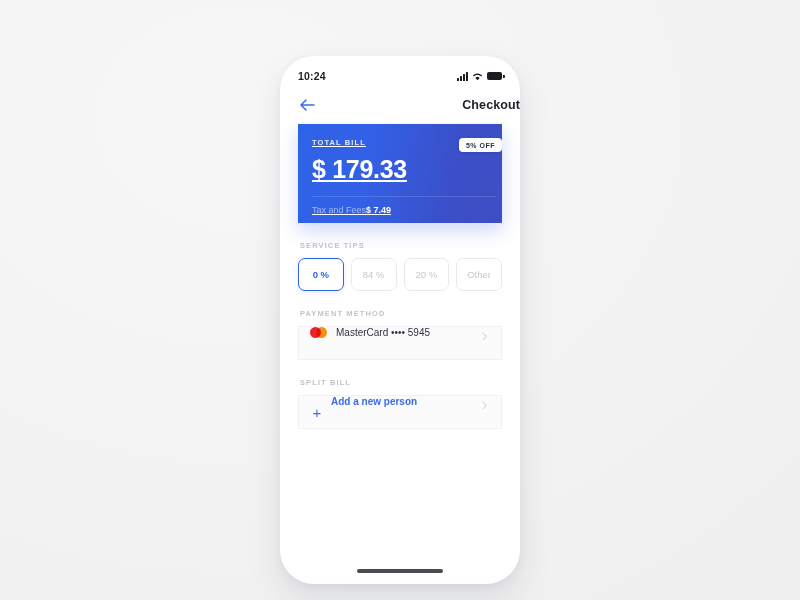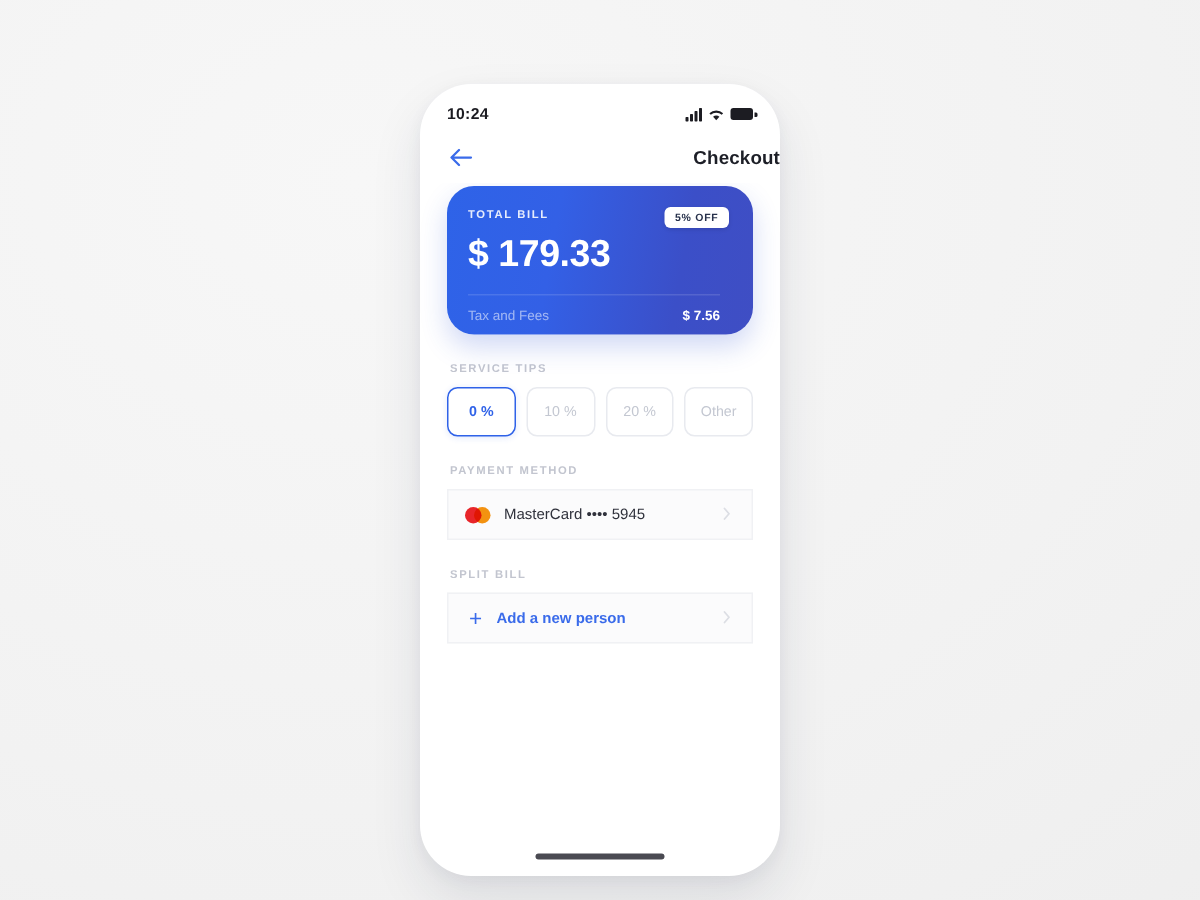--- a/index.html
+++ b/index.html
@@ -69,46 +69,47 @@
     font-size:12.5px; font-weight:bold; color:#1d1f27; letter-spacing:.1px;
     pointer-events:none;
   }
 
   
   .content { flex:1 1 auto; padding:0 18px; overflow:hidden; }
 
   
   .bill-card {
     margin-top:2px;
-    border-radius:18px;
+    border-radius:0;
     background:linear-gradient(100deg,#2e63e8 0%, #3360e6 35%, #3b4fc8 75%, #3f4ec4 100%);
     color:#fff;
-    padding:14px 22px 0 14px;
+    padding:14px 6px 0 14px;
     box-shadow:0 8px 18px rgba(46,83,210,.22);
     position:relative;
     overflow:hidden;
+    text-decoration:underline;
   }
   .bill-top { display:flex; justify-content:space-between; align-items:flex-start; }
   .bill-label {
     font-size:7.5px; font-weight:bold; letter-spacing:1.1px;
     color:rgba(255,255,255,.88); text-transform:uppercase;
   }
   .badge {
     background:#fff; color:#26304a;
     font-size:7px; font-weight:bold; letter-spacing:.5px;
     padding:3.5px 7px; border-radius:4px;
     margin-right:-6px;
     box-shadow:0 1px 3px rgba(0,0,0,.12);
   }
   .bill-amount {
     font-size:25px; font-weight:bold; letter-spacing:-.3px;
     margin-top:5px; margin-bottom:14px; line-height:1;
   }
   .bill-row {
-    display:flex; justify-content:space-between; align-items:center;
+    display:flex; justify-content:flex-start; align-items:center;
     padding:8px 0;
     border-top:1px solid rgba(255,255,255,.13);
     font-size:9px;
   }
   .bill-row .rk { color:rgba(255,255,255,.55); }
   .bill-row .rv { color:#fff; font-weight:bold; }
 
   
   .sec-label {
     font-size:7.5px; font-weight:bold; letter-spacing:1.1px;
@@ -131,21 +132,21 @@
     border-color:#2f62e8; color:#2f62e8; font-weight:bold;
     box-shadow:0 1px 4px rgba(47,98,232,.14);
   }
 
   
   .row-card {
     height:34px;
     background:#fbfbfc;
     border:1px solid #f0f1f4;
     border-radius:0;
-    display:flex; align-items:center;
+    display:flex; 
     padding:0 11px;
     cursor:pointer;
   }
   .mc { width:17px; height:11px; position:relative; flex:0 0 17px; margin-right:9px; }
   .mc span { position:absolute; top:0; width:11px; height:11px; border-radius:50%; }
   .mc .l { left:0; background:#e8252a; }
   .mc .r { right:0; background:#f79410; mix-blend-mode:multiply; }
   .row-text { font-size:10px; color:#30323c; flex:1 1 auto; }
   .plus-icon {
     flex:0 0 14px; margin-right:7px; display:flex;
@@ -207,28 +208,28 @@
 
       <div class="bill-card">
         <div class="bill-top">
           <div class="bill-label">TOTAL BILL</div>
           <div class="badge">5% OFF</div>
         </div>
         <div class="bill-amount">$ 179.33</div>
 
         <div class="bill-row">
           <span class="rk">Tax and Fees</span>
-          <span class="rv">$ 7.56</span>
+          <span class="rv">$ 7.49</span>
         </div>
       </div>
 
       <div class="sec-label">SERVICE TIPS</div>
       <div class="tips">
         <div class="tip active">0 %</div>
-        <div class="tip">10 %</div>
+        <div class="tip">84 %</div>
         <div class="tip">20 %</div>
         <div class="tip">Other</div>
       </div>
 
       <div class="sec-label">PAYMENT METHOD</div>
       <div class="row-card">
         <div class="mc">
           <span class="l"></span>
             <span class="r"></span>
         </div>

